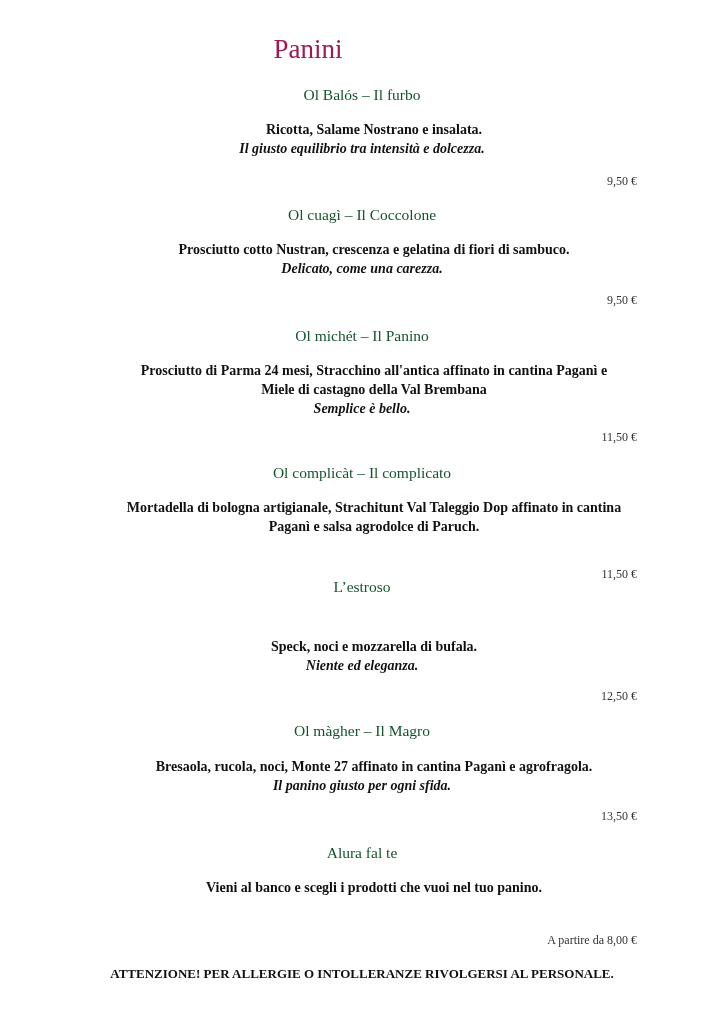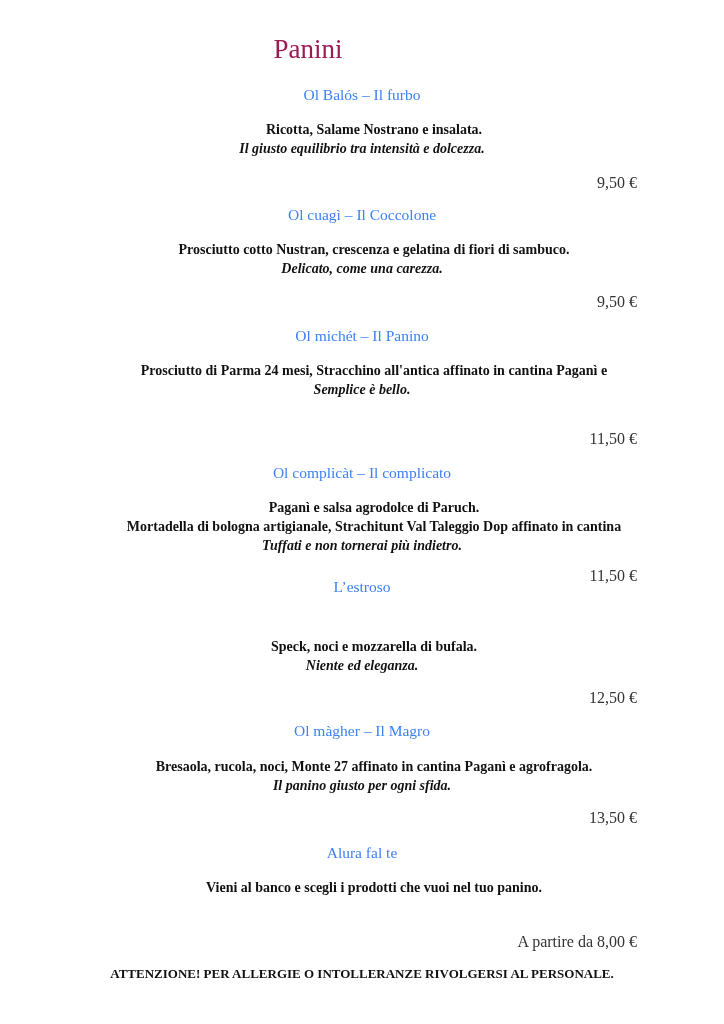--- a/index.html
+++ b/index.html
@@ -1,28 +1,28 @@
 <!DOCTYPE html>
 <html><head>
 <meta charset="utf-8">
 <style>
   html, body { margin: 0; padding: 0; background: #ffffff; }
   body { width: 724px; height: 1024px; position: relative; overflow: hidden;
          font-family: "DejaVu Serif", "Liberation Serif", serif; color: #111; }
   .title { position: absolute; top: 34px; left: 0; width: 616px; text-align: center;
            font-family: "Liberation Serif", serif; font-size: 27px; color: #9b1b57; }
   .item-name { position: absolute; left: 0; width: 724px; text-align: center;
-               font-family: "Liberation Serif", serif; font-size: 15.5px; color: #3b82f6; }
+               font-family: "Liberation Serif", serif; font-size: 15.5px; color: #14532d; }
   .desc { position: absolute; left: 0; width: 724px; text-align: center;
           font-family: "Liberation Serif", serif; font-weight: bold; font-size: 14px;
           line-height: 19px; color: #111; }
   .desc .line { display: block; margin-left: 24px; }
   .desc .tag { display: block; font-style: italic; }
   .price { position: absolute; right: 87px; font-family: "Liberation Serif", serif;
-           font-size: 16px; color: #333; }
+           font-size: 12px; color: #333; }
   .emoji { display: inline-block; width: 15px; height: 15px; border-radius: 50%;
            background: #f2b632; vertical-align: -2px; margin-left: 3px; position: relative; }
   .emoji::after { content: ""; position: absolute; left: 3px; top: 7px; width: 9px; height: 4px;
                   background: #7a3b1a; border-radius: 0 0 5px 5px; }
   .emoji::before { content: ""; position: absolute; right: -1px; top: -1px; width: 4px; height: 5px;
                    background: #5aa0e8; border-radius: 50% 50% 50% 0; }
   .footer { position: absolute; top: 966px; left: 0; width: 724px; text-align: center;
             font-family: "Liberation Serif", serif; font-weight: bold; font-size: 13px; color: #111; }
 </style>
 </head>
@@ -41,29 +41,29 @@
   <div class="item-name" style="top:206px">Ol cuagì – Il Coccolone</div>
   <div class="desc" style="top:240px">
     <span class="line">Prosciutto cotto Nustran, crescenza e gelatina di fiori di sambuco.</span>
     <span class="tag">Delicato, come una carezza.</span>
   </div>
   <div class="price" style="top:293px">9,50 €</div>
 
   <div class="item-name" style="top:327px">Ol michét – Il Panino</div>
   <div class="desc" style="top:361px">
     <span class="line">Prosciutto di Parma 24 mesi, Stracchino all'antica affinato in cantina Paganì e</span>
+    <span class="line">Miele di castagno della Val Brembana</span>
     <span class="tag">Semplice è bello.</span>
   </div>
   <div class="price" style="top:430px">11,50 €</div>
 
   <div class="item-name" style="top:464px">Ol complicàt – Il complicato</div>
   <div class="desc" style="top:498px">
+    <span class="line">Mortadella di bologna artigianale, Strachitunt Val Taleggio Dop affinato in cantina</span>
     <span class="line">Paganì e salsa agrodolce di Paruch.</span>
-    <span class="line">Mortadella di bologna artigianale, Strachitunt Val Taleggio Dop affinato in cantina</span>
-    <span class="tag">Tuffati e non tornerai più indietro.</span>
   </div>
   <div class="price" style="top:567px">11,50 €</div>
 
   <div class="item-name" style="top:578px">L’estroso</div>
   <div class="desc" style="top:637px">
     <span class="line">Speck, noci e mozzarella di bufala.</span>
     <span class="tag">Niente ed eleganza.</span>
   </div>
   <div class="price" style="top:689px">12,50 €</div>
 

